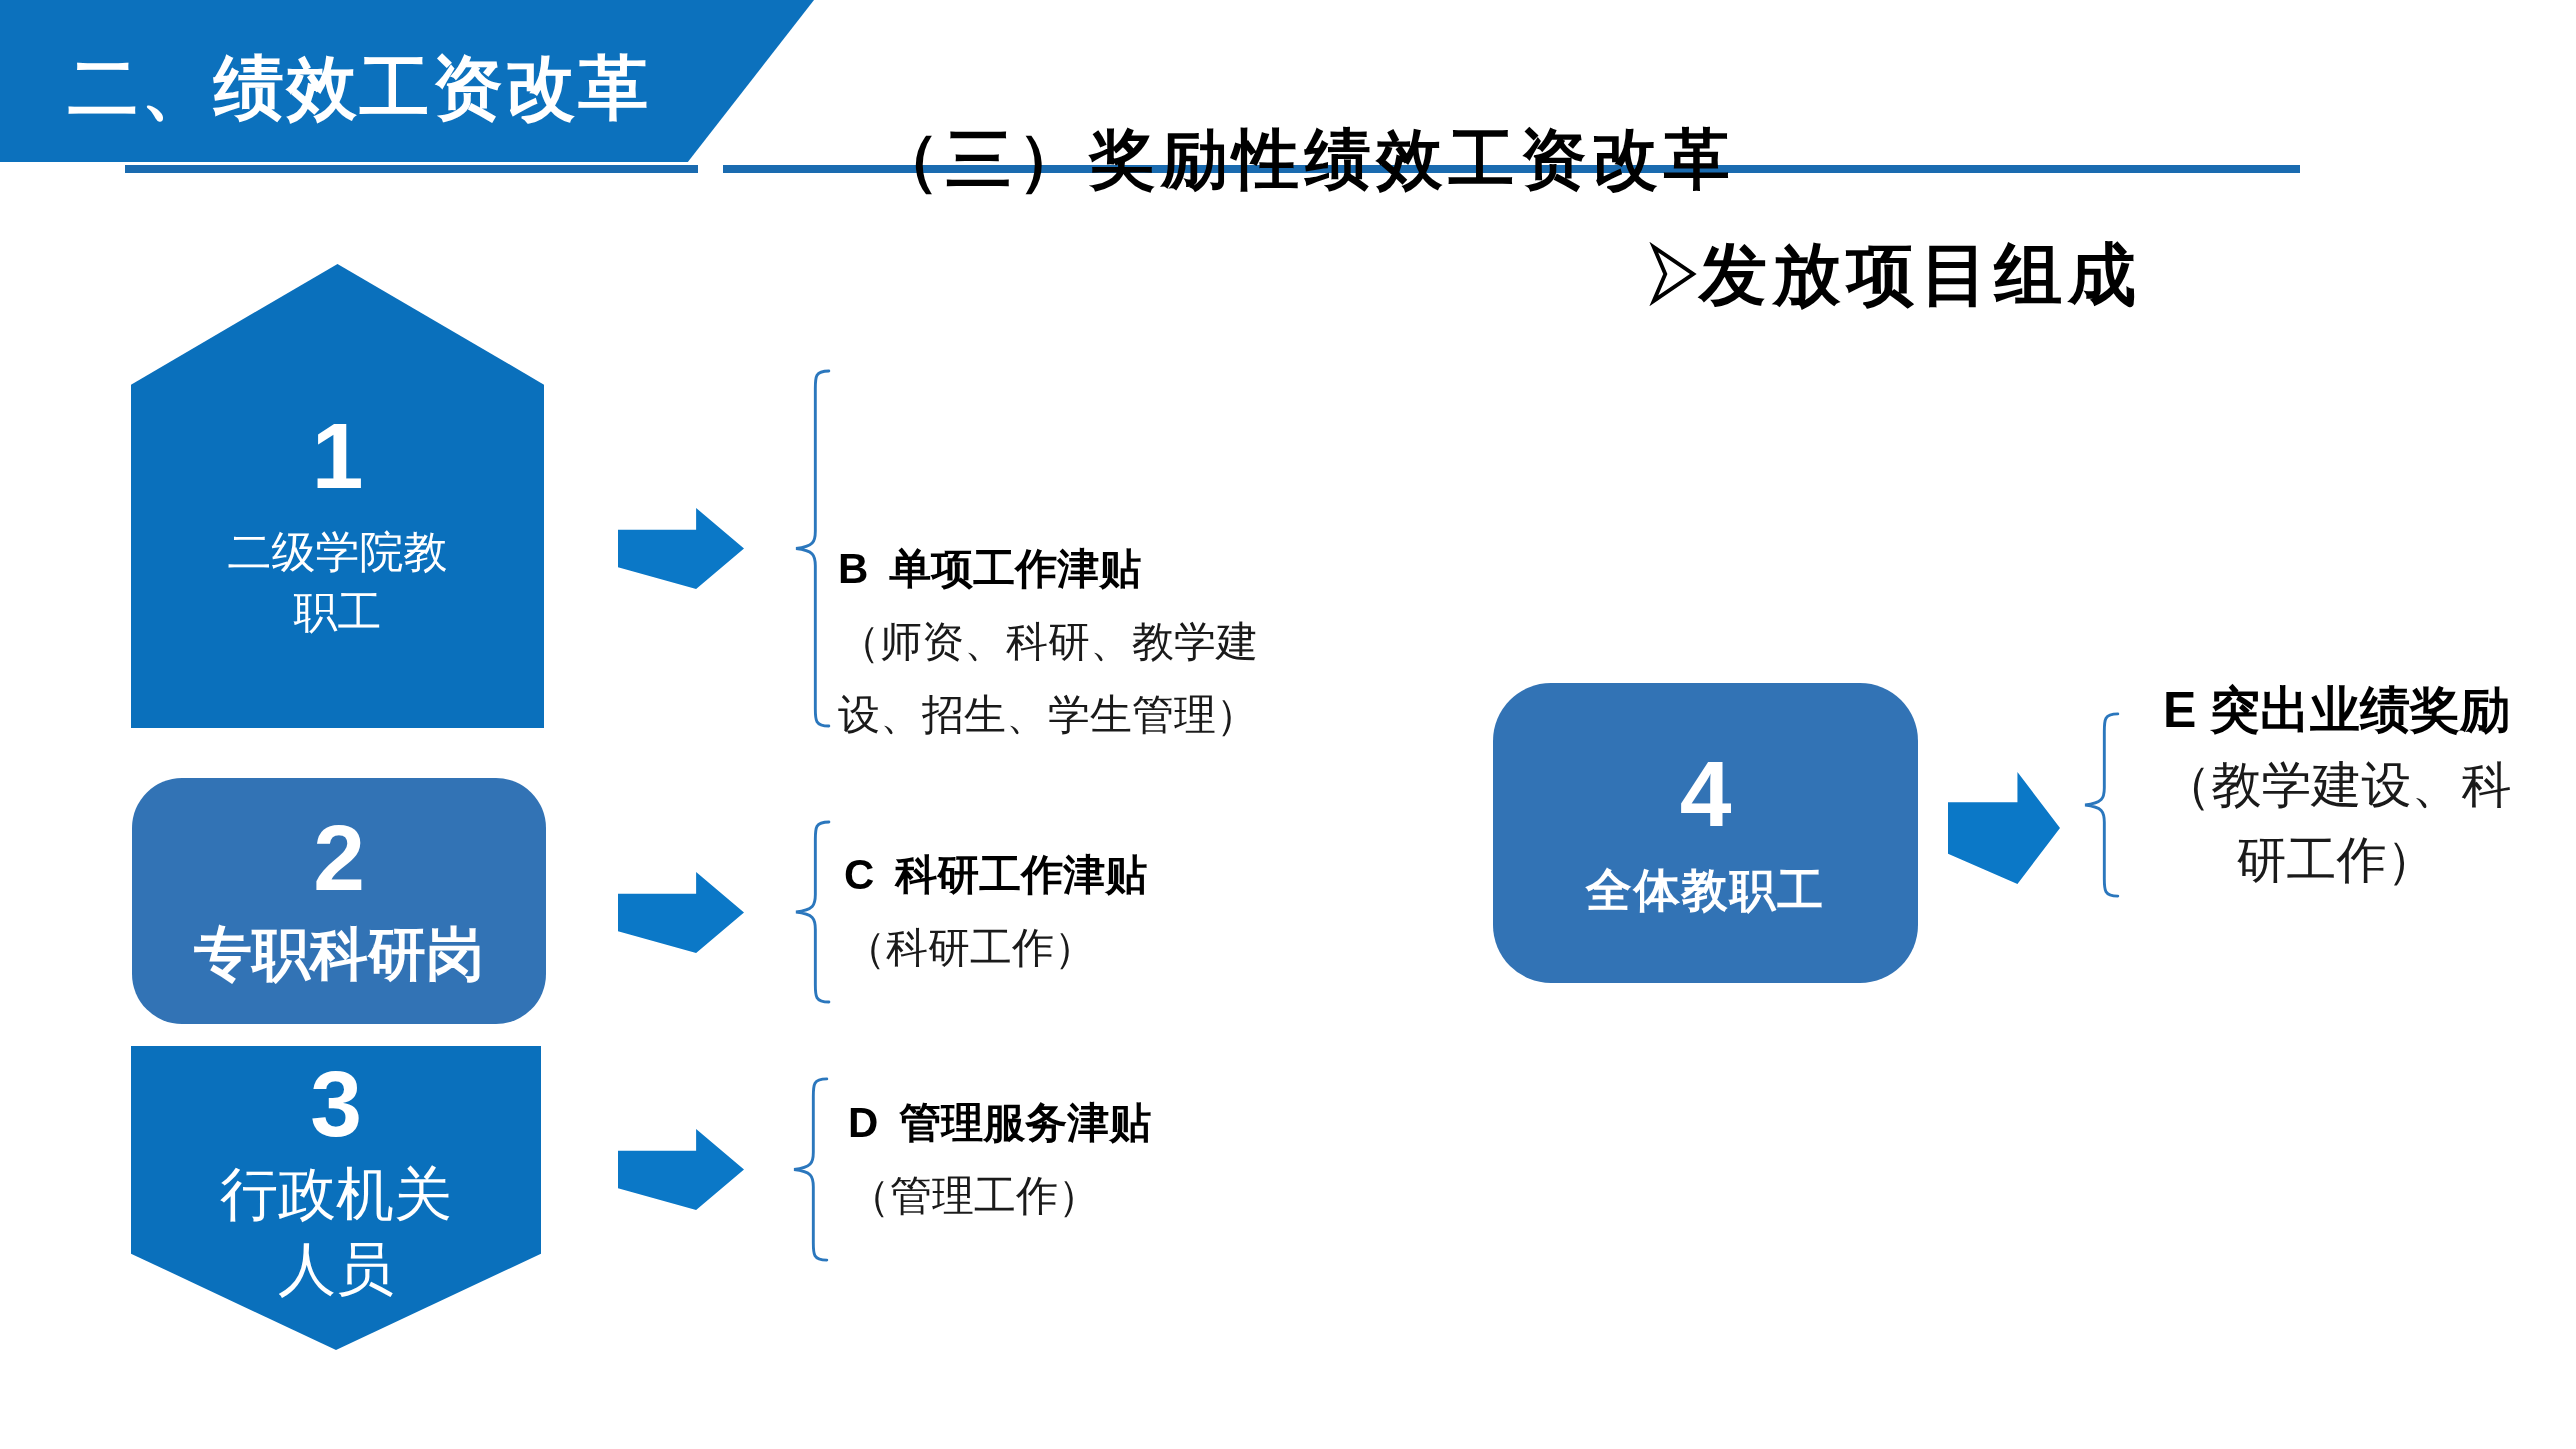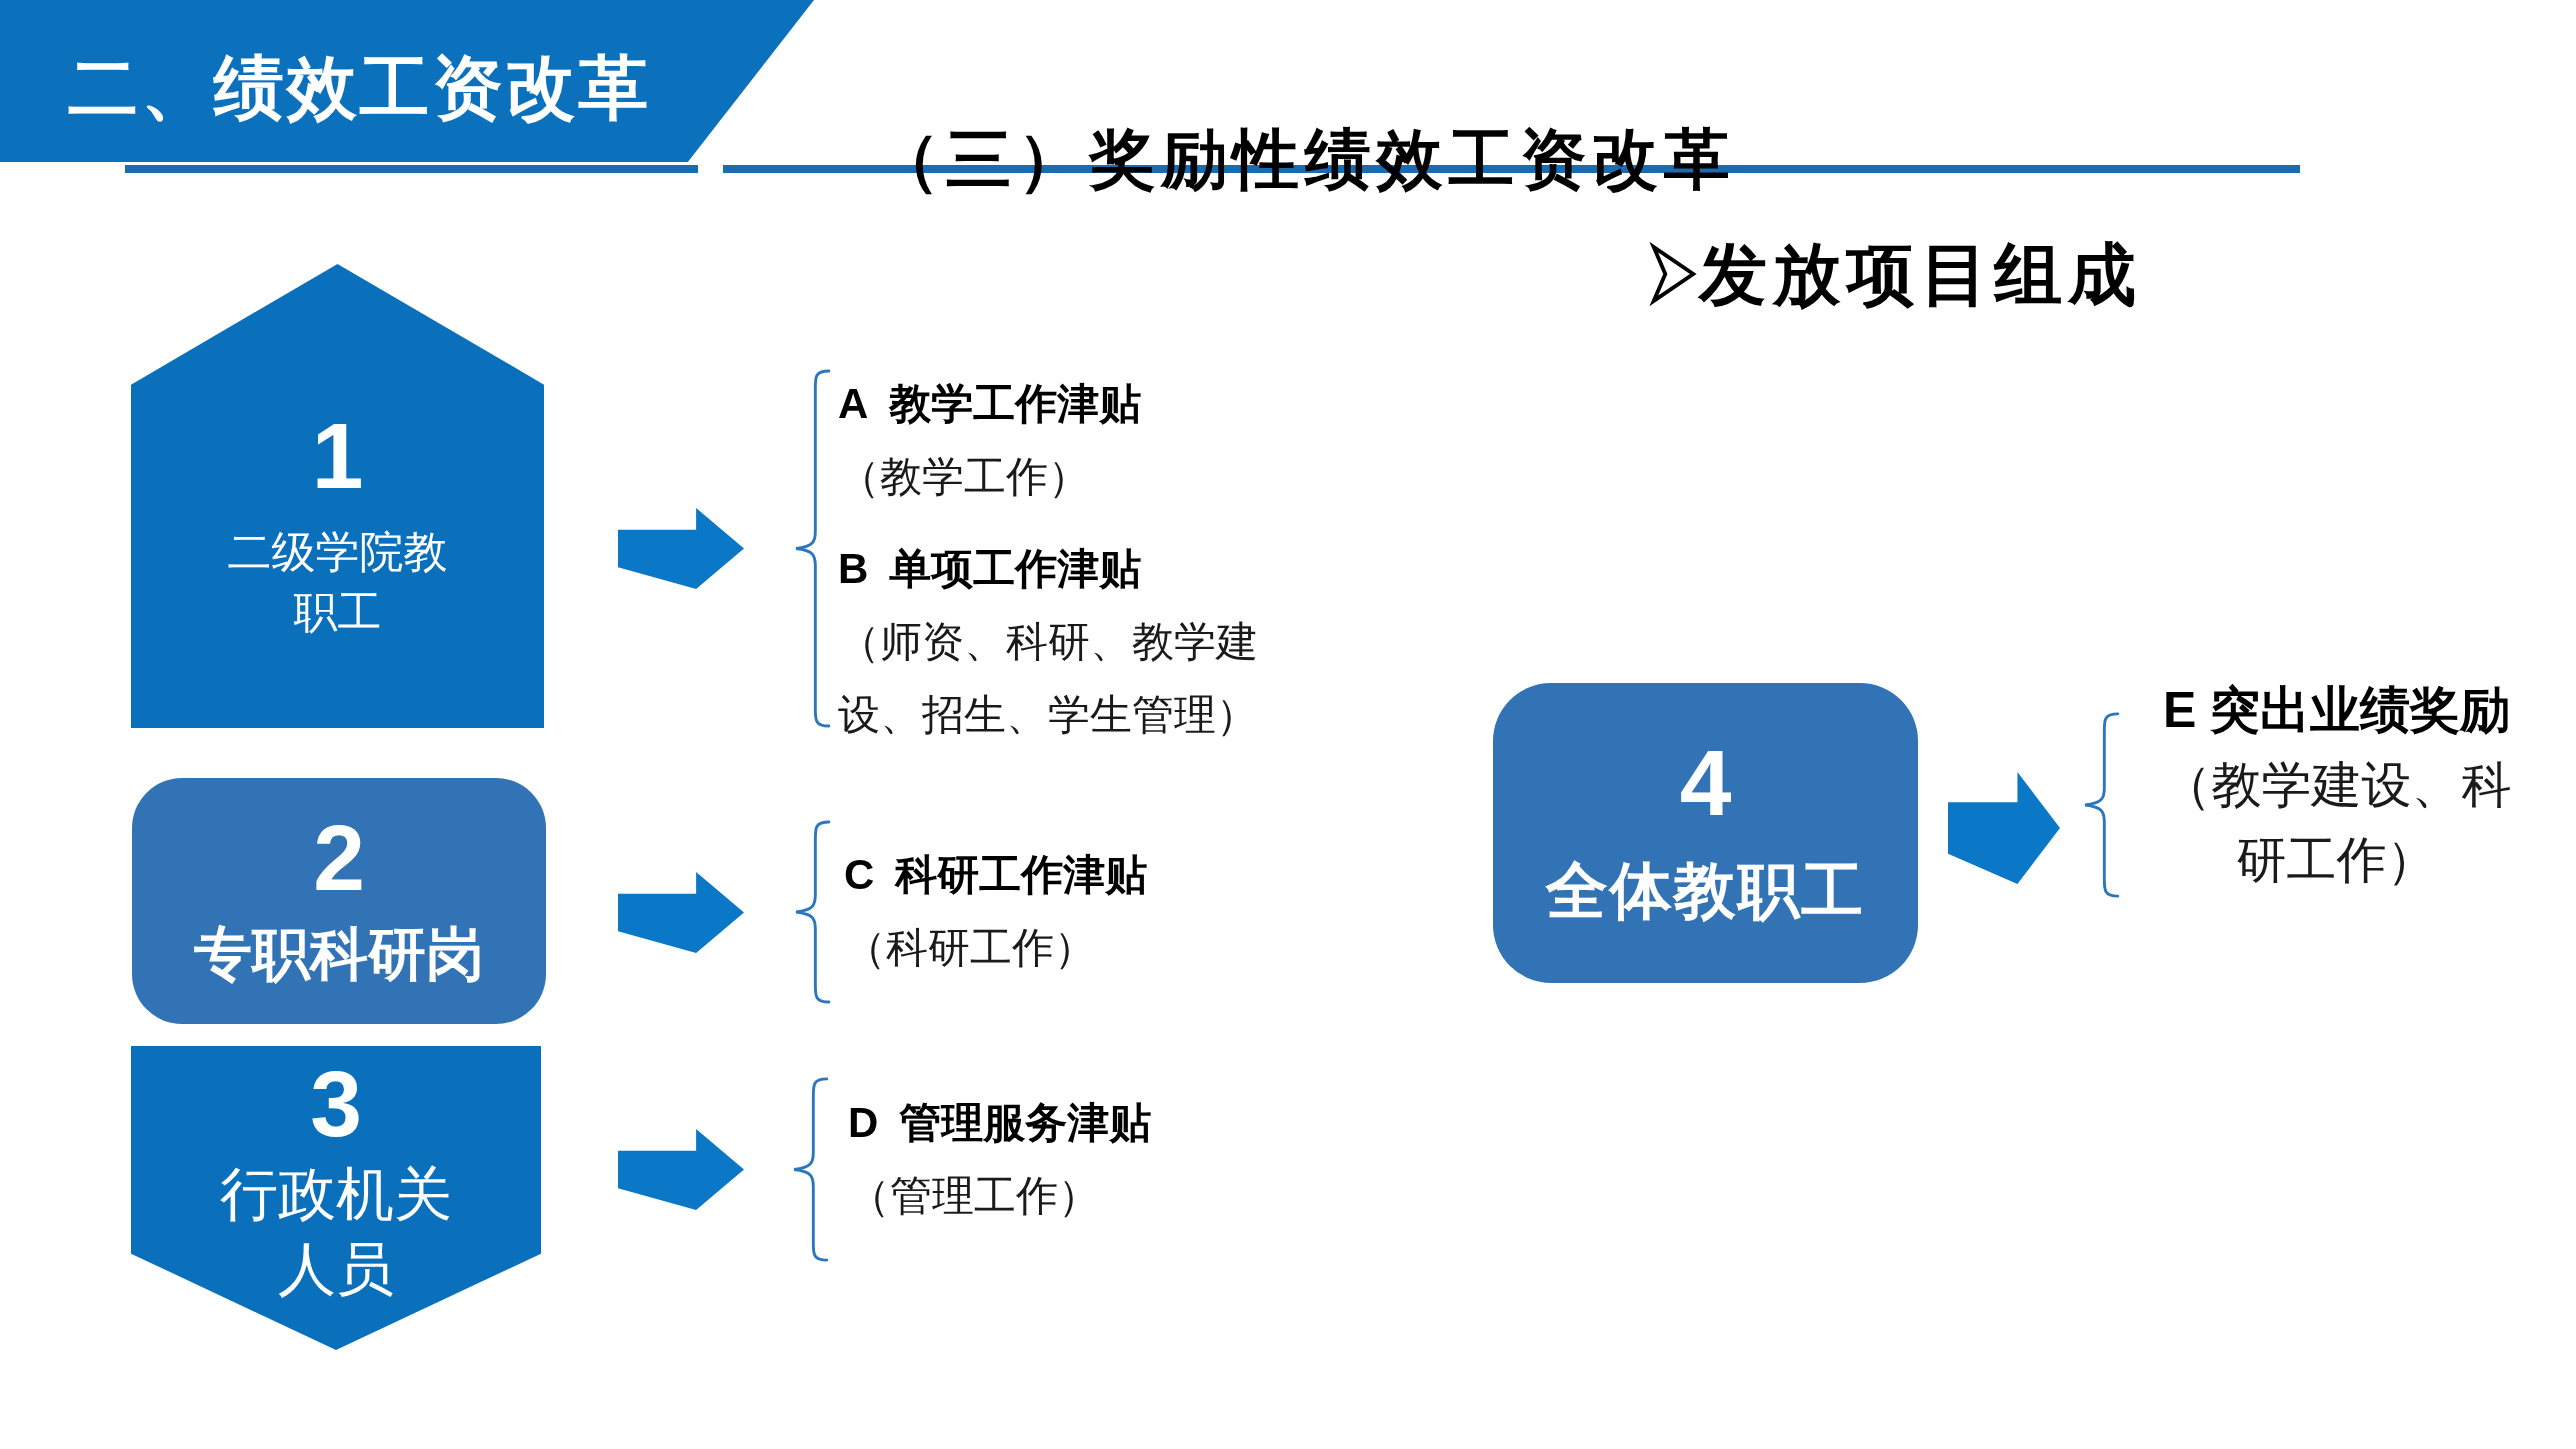--- a/index.html
+++ b/index.html
@@ -41,21 +41,21 @@
   .g1 { left:131px; top:264px; width:413px; height:464px; background:#0a70bc;
         clip-path:polygon(50% 0, 100% 26%, 100% 100%, 0 100%, 0 26%); padding-top:56px; box-sizing:border-box; }
   .g1 .g-label { font-size:44px; line-height:1.36; margin-top:15.5px; white-space:normal; }
   .g2 { left:132px; top:778px; width:414px; height:246px; background:#3273b5; border-radius:50px; }
   .g2 .g-label { font-size:58px; font-weight:bold; margin-top:7.7px; }
   .g3 { left:131px; top:1046px; width:410px; height:304px; background:#0a70bc;
         clip-path:polygon(0 0, 100% 0, 100% 68.3%, 50% 100%, 0 68.3%);
         justify-content:flex-start; padding-top:7.7px; box-sizing:border-box; }
   .g3 .g-label { font-size:58px; line-height:1.3; margin-top:1.9px; white-space:normal; }
   .g4 { left:1493px; top:683px; width:425px; height:300px; background:#3273b5; border-radius:58px; }
-  .g4 .g-label { font-size:62px; font-weight:bold; margin-top:16px; letter-spacing:1.9px; }
+  .g4 .g-label { font-size:46px; font-weight:bold; margin-top:16px; letter-spacing:1.9px; }
   
   .arrow {
     position:absolute; background:#0b78c7;
     clip-path:polygon(0 27%, 62% 27%, 62% 0, 100% 50%, 62% 100%, 0 73%);
   }
   .a1 { left:618px; top:508px;  width:126px; height:81px; }
   .a2 { left:618px; top:872px;  width:126px; height:81px; }
   .a3 { left:618px; top:1129px; width:126px; height:81px; }
   .a4 { left:1948px; top:772px; width:112px; height:112px; }
   
@@ -134,26 +134,20 @@
   <svg class="brace brC" width="41" height="184" viewBox="0 0 42 190">
       <path d="M40,2 C26,2 26,8 26,20 L26,77 C26,88 24,93 6,95 C24,97 26,102 26,113 L26,170 C26,182 26,188 40,188"></path>
     </svg>
   <svg class="brace brD" width="41" height="185" viewBox="0 0 42 192">
       <path d="M40,2 C26,2 26,8 26,20 L26,78 C26,89 24,94 6,96 C24,98 26,103 26,114 L26,172 C26,184 26,190 40,190"></path>
     </svg>
   <svg class="brace brE" width="41" height="186" viewBox="0 0 42 193">
       <path d="M40,2 C26,2 26,8 26,20 L26,78.5 C26,89.5 24,94.5 6,96.5 C24,98.5 26,103.5 26,114.5 L26,173 C26,185 26,191 40,191"></path>
     </svg>
 
-  <div class="tblock bA">
-    <div class="t-head">
-      <span class="code">A</span><span>教学工作津贴</span>
-    </div>
-    <div>（教学工作）</div>
-  </div>
 
   <div class="tblock bC">
     <div class="t-head">
       <span class="code">C</span><span>科研工作津贴</span>
     </div>
     <div>（科研工作）</div>
   </div>
 
   <div class="tblock bB">
     <div class="t-head">

